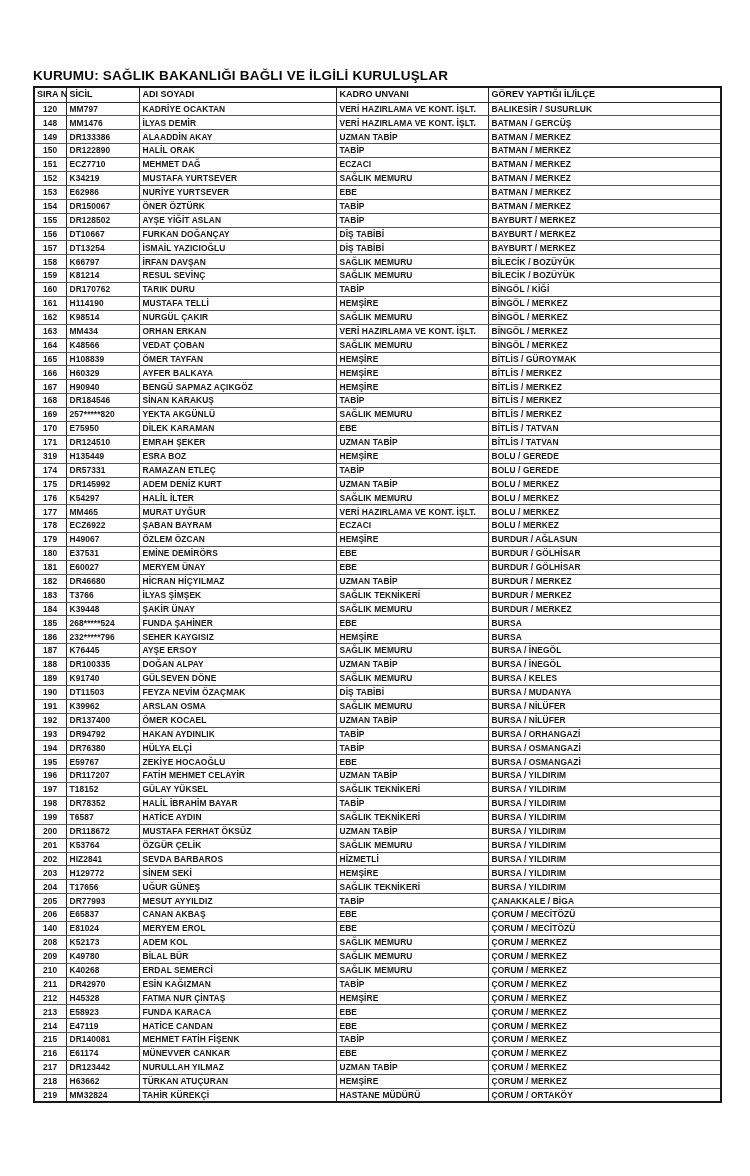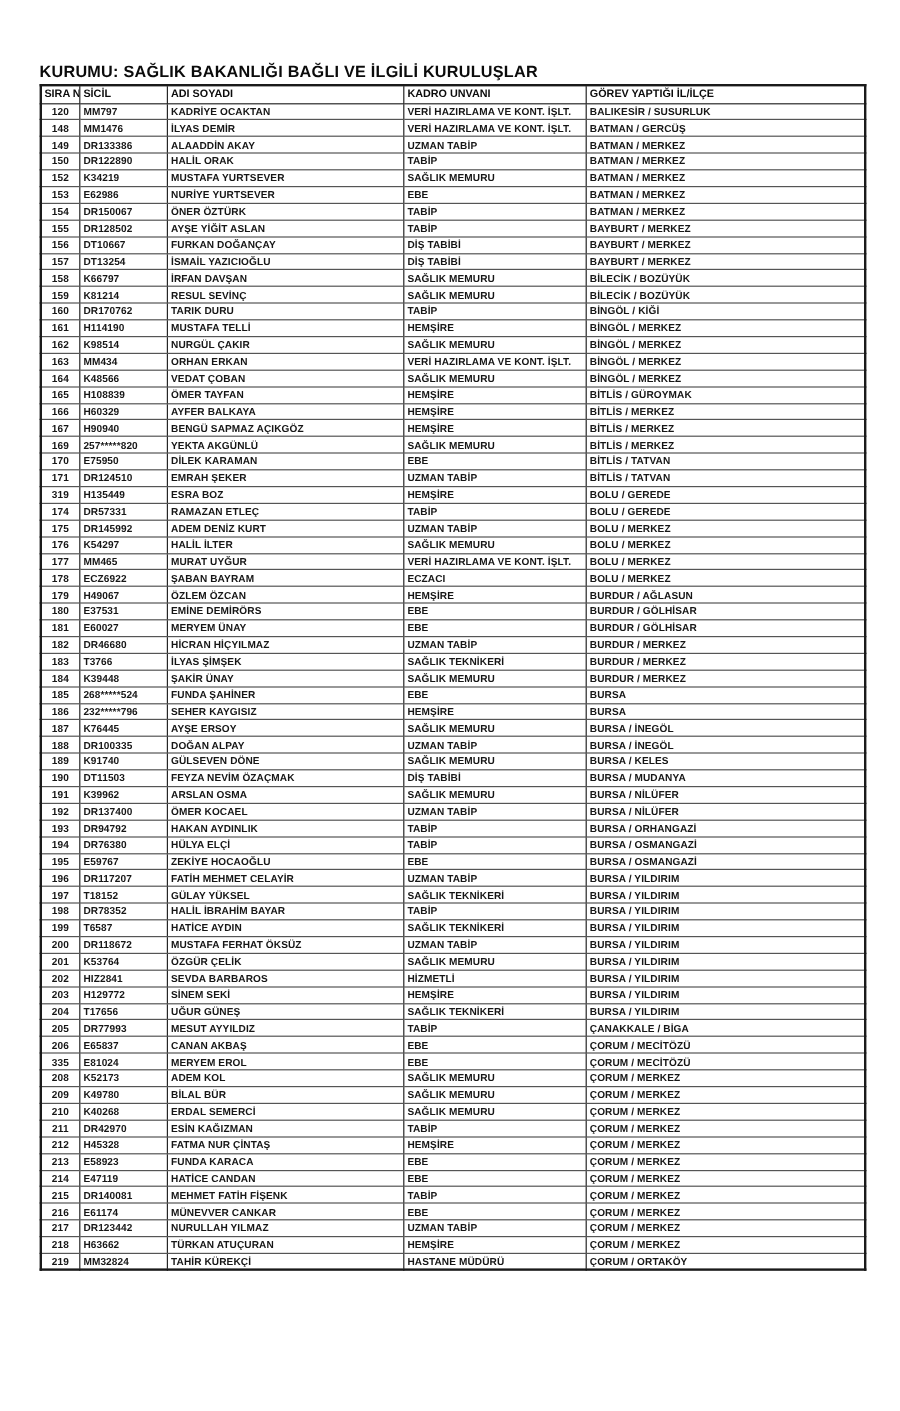--- a/index.html
+++ b/index.html
@@ -4,21 +4,21 @@
 <style>
   html,body{margin:0;padding:0;}
   body{
     width:750px;height:1176px;background:#ffffff;
     font-family:"Liberation Sans",sans-serif;color:#101010;
     overflow:hidden;
   }
   .page{position:relative;padding:52px 0 0 33px;}
   .title{
     font-weight:bold;font-size:13.5px;letter-spacing:.2px;color:#0b0b0b;
-    margin:0 0 3px 0;white-space:nowrap;
+    margin:16px 0 3px 0;white-space:nowrap;
   }
   table.personnel{
     border-collapse:collapse;table-layout:fixed;width:687px;
     border:2px solid #1a1a1a;
   }
   th,td{
     box-sizing:border-box;overflow:hidden;white-space:nowrap;
     border-left:1px solid #262626;border-right:1px solid #262626;
     border-top:1px solid #555;border-bottom:1px solid #555;
     padding:0 3px;line-height:1;
@@ -80,20 +80,27 @@
           <td>BATMAN / MERKEZ</td>
         </tr>
         <tr>
           <td class="c-sira">150</td>
           <td>DR122890</td>
           <td>HALİL ORAK</td>
           <td>TABİP</td>
           <td>BATMAN / MERKEZ</td>
         </tr>
         <tr>
+          <td class="c-sira">151</td>
+          <td>ECZ7710</td>
+          <td>MEHMET DAĞ</td>
+          <td>ECZACI</td>
+          <td>BATMAN / MERKEZ</td>
+        </tr>
+        <tr>
           <td class="c-sira">152</td>
           <td>K34219</td>
           <td>MUSTAFA YURTSEVER</td>
           <td>SAĞLIK MEMURU</td>
           <td>BATMAN / MERKEZ</td>
         </tr>
         <tr>
           <td class="c-sira">153</td>
           <td>E62986</td>
           <td>NURİYE YURTSEVER</td>
@@ -192,20 +199,27 @@
           <td>BİTLİS / MERKEZ</td>
         </tr>
         <tr>
           <td class="c-sira">167</td>
           <td>H90940</td>
           <td>BENGÜ SAPMAZ AÇIKGÖZ</td>
           <td>HEMŞİRE</td>
           <td>BİTLİS / MERKEZ</td>
         </tr>
         <tr>
+          <td class="c-sira">168</td>
+          <td>DR184546</td>
+          <td>SİNAN KARAKUŞ</td>
+          <td>TABİP</td>
+          <td>BİTLİS / MERKEZ</td>
+        </tr>
+        <tr>
           <td class="c-sira">169</td>
           <td>257*****820</td>
           <td>YEKTA AKGÜNLÜ</td>
           <td>SAĞLIK MEMURU</td>
           <td>BİTLİS / MERKEZ</td>
         </tr>
         <tr>
           <td class="c-sira">170</td>
           <td>E75950</td>
           <td>DİLEK KARAMAN</td>
@@ -451,21 +465,21 @@
           <td>ÇANAKKALE / BİGA</td>
         </tr>
         <tr>
           <td class="c-sira">206</td>
           <td>E65837</td>
           <td>CANAN AKBAŞ</td>
           <td>EBE</td>
           <td>ÇORUM / MECİTÖZÜ</td>
         </tr>
         <tr>
-          <td class="c-sira">335</td>
+          <td class="c-sira">140</td>
           <td>E81024</td>
           <td>MERYEM EROL</td>
           <td>EBE</td>
           <td>ÇORUM / MECİTÖZÜ</td>
         </tr>
         <tr>
           <td class="c-sira">208</td>
           <td>K52173</td>
           <td>ADEM KOL</td>
           <td>SAĞLIK MEMURU</td>

